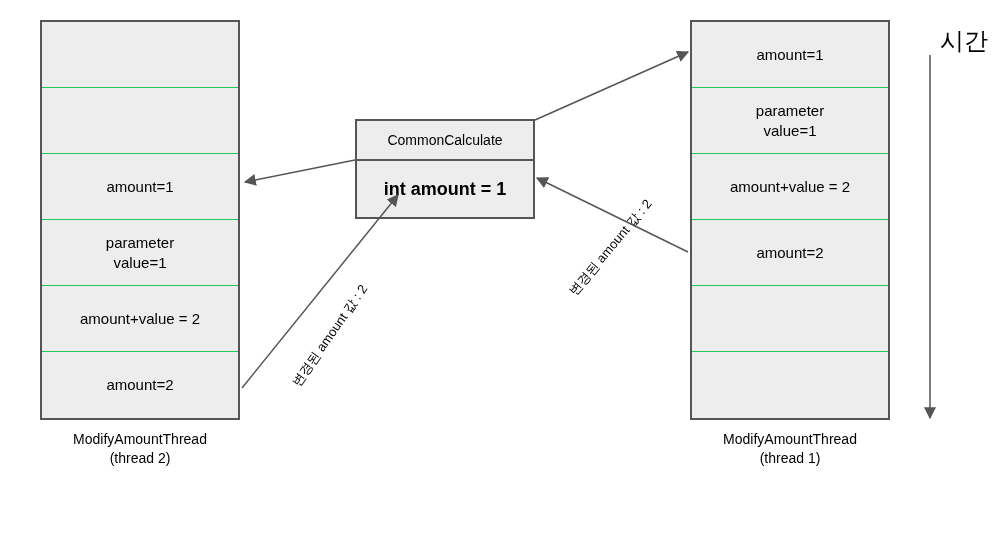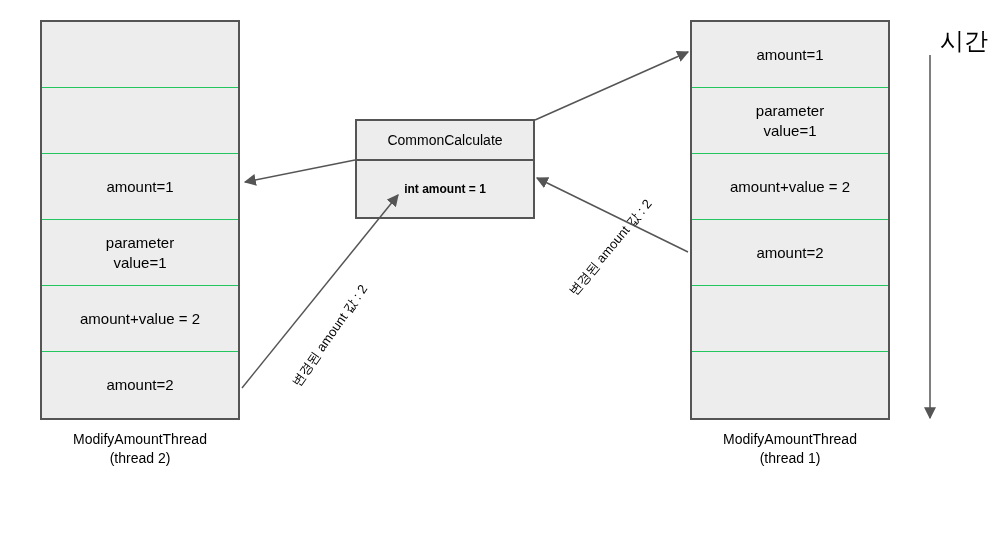--- a/index.html
+++ b/index.html
@@ -49,21 +49,21 @@
     align-items: center;
     justify-content: center;
     font-size: 14px;
   }
   .center-box .body {
     height: 56px;
     display: flex;
     align-items: center;
     justify-content: center;
     font-weight: 700;
-    font-size: 12px;
+    font-size: 18px;
   }
   .caption {
     position: absolute;
     text-align: center;
     font-size: 14px;
     line-height: 1.35;
   }
   .time-label {
     position: absolute;
     font-size: 24px;

